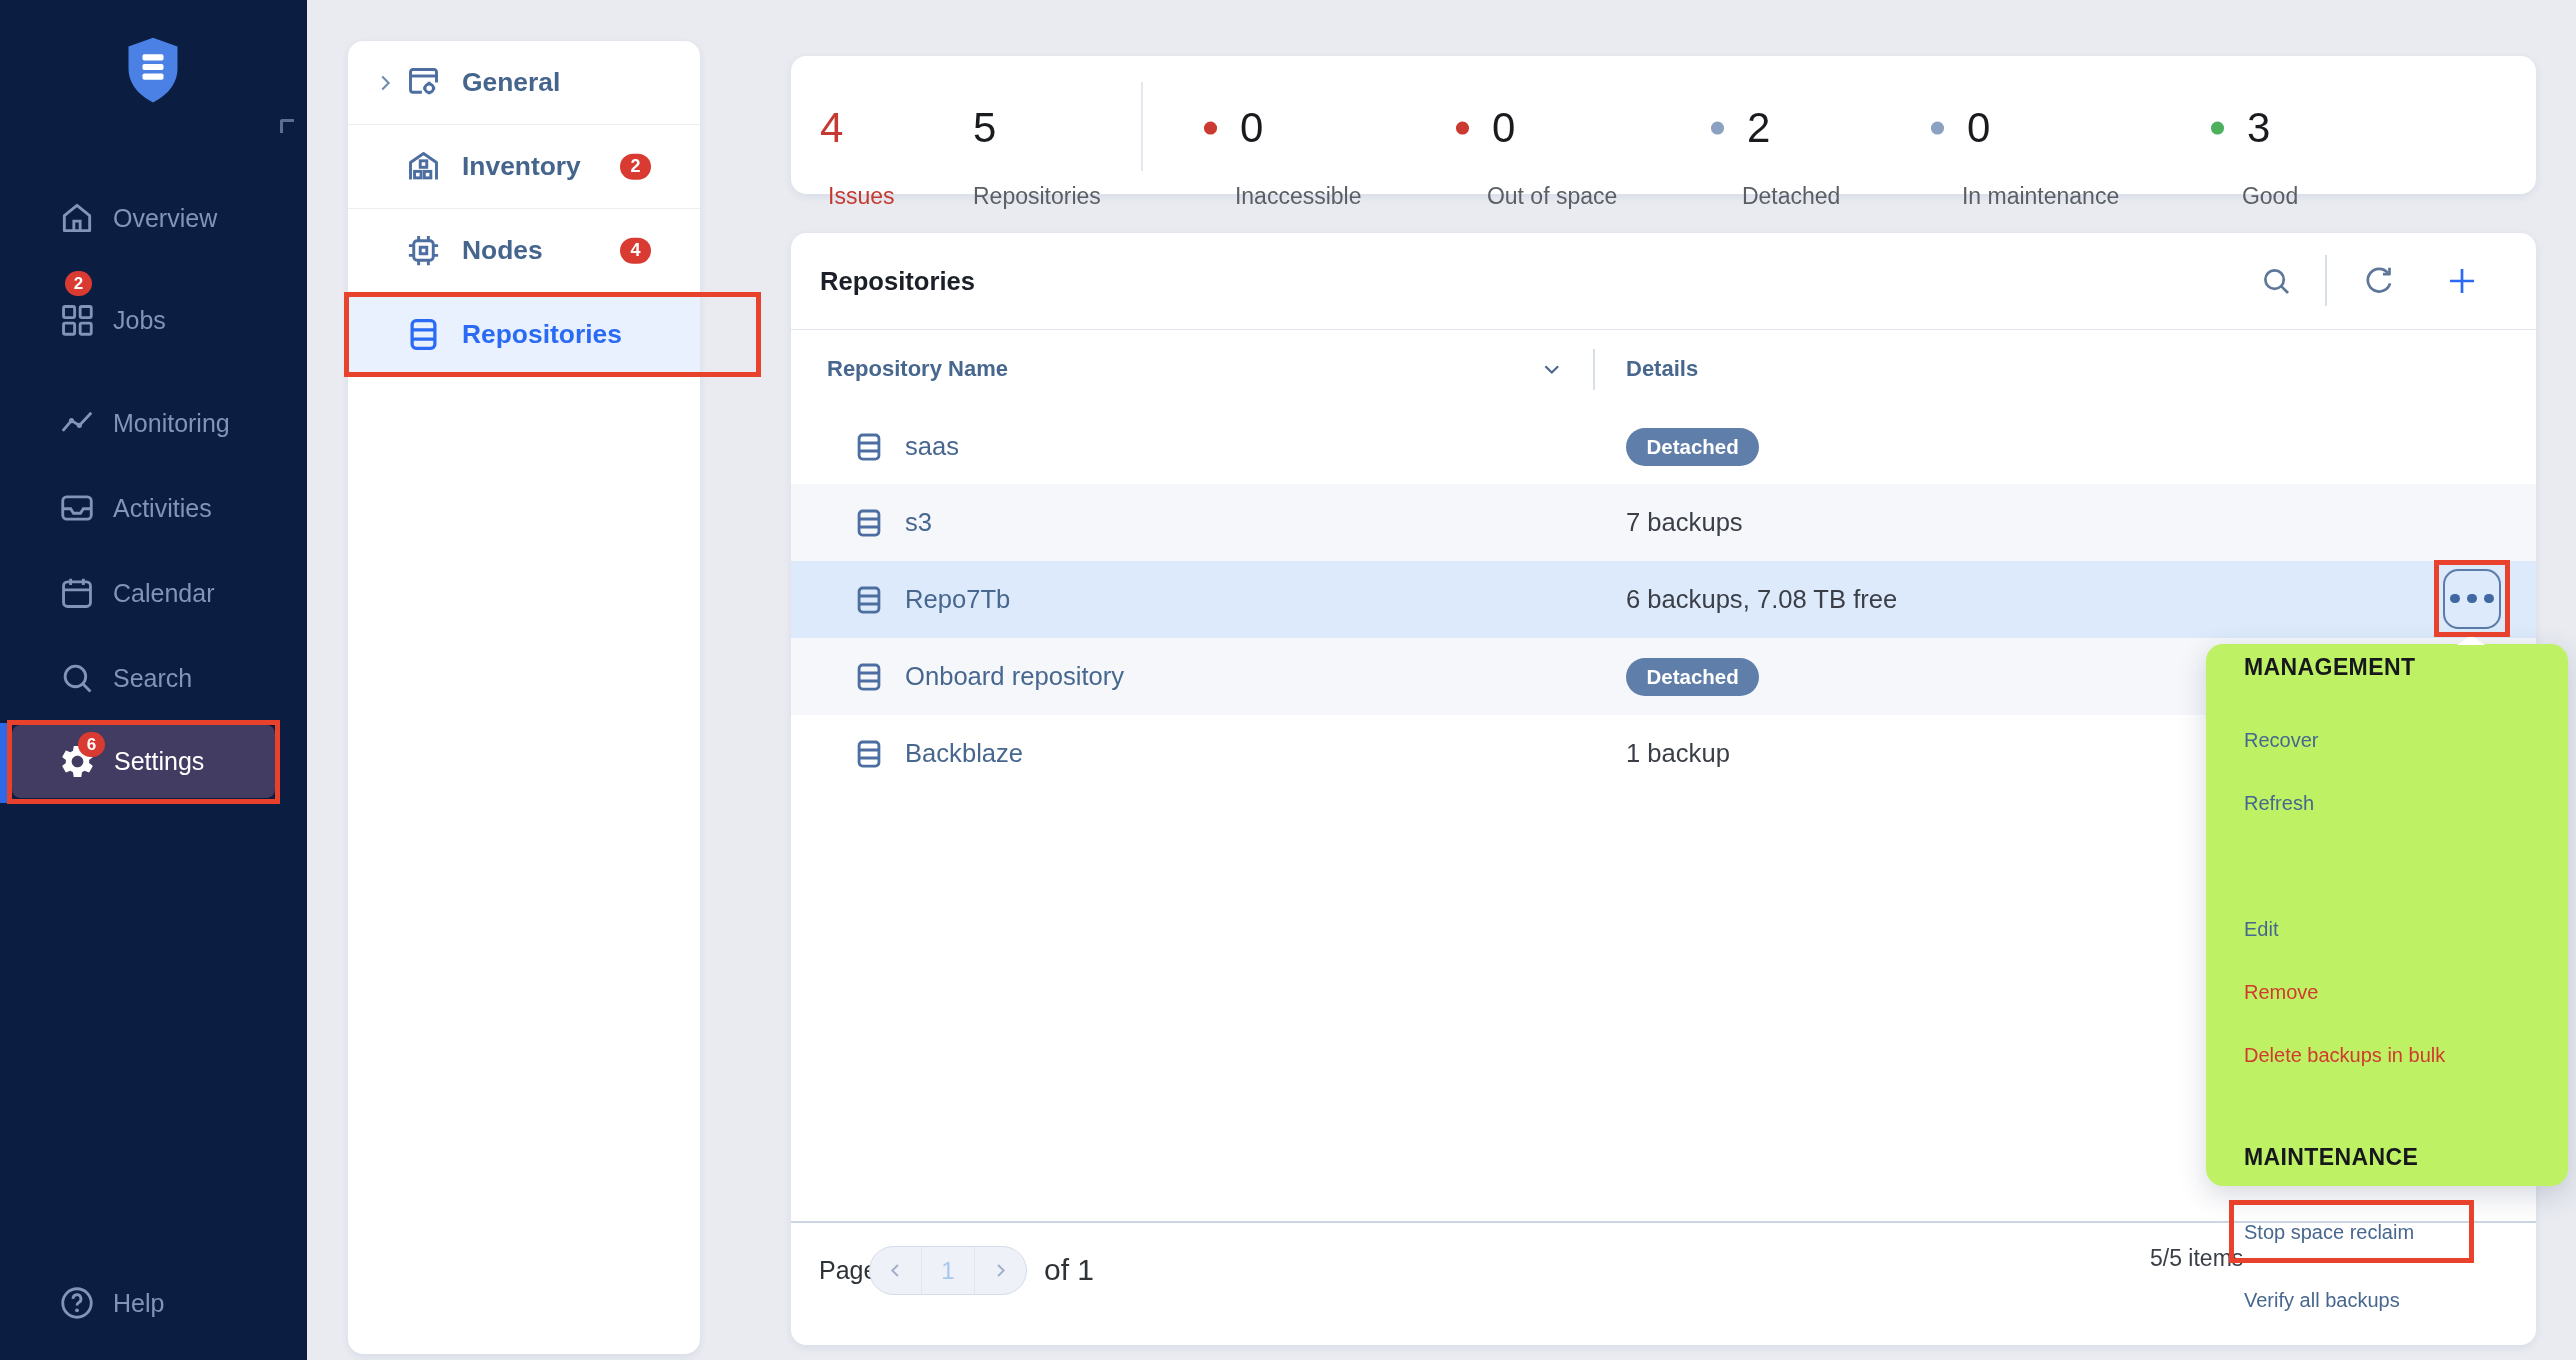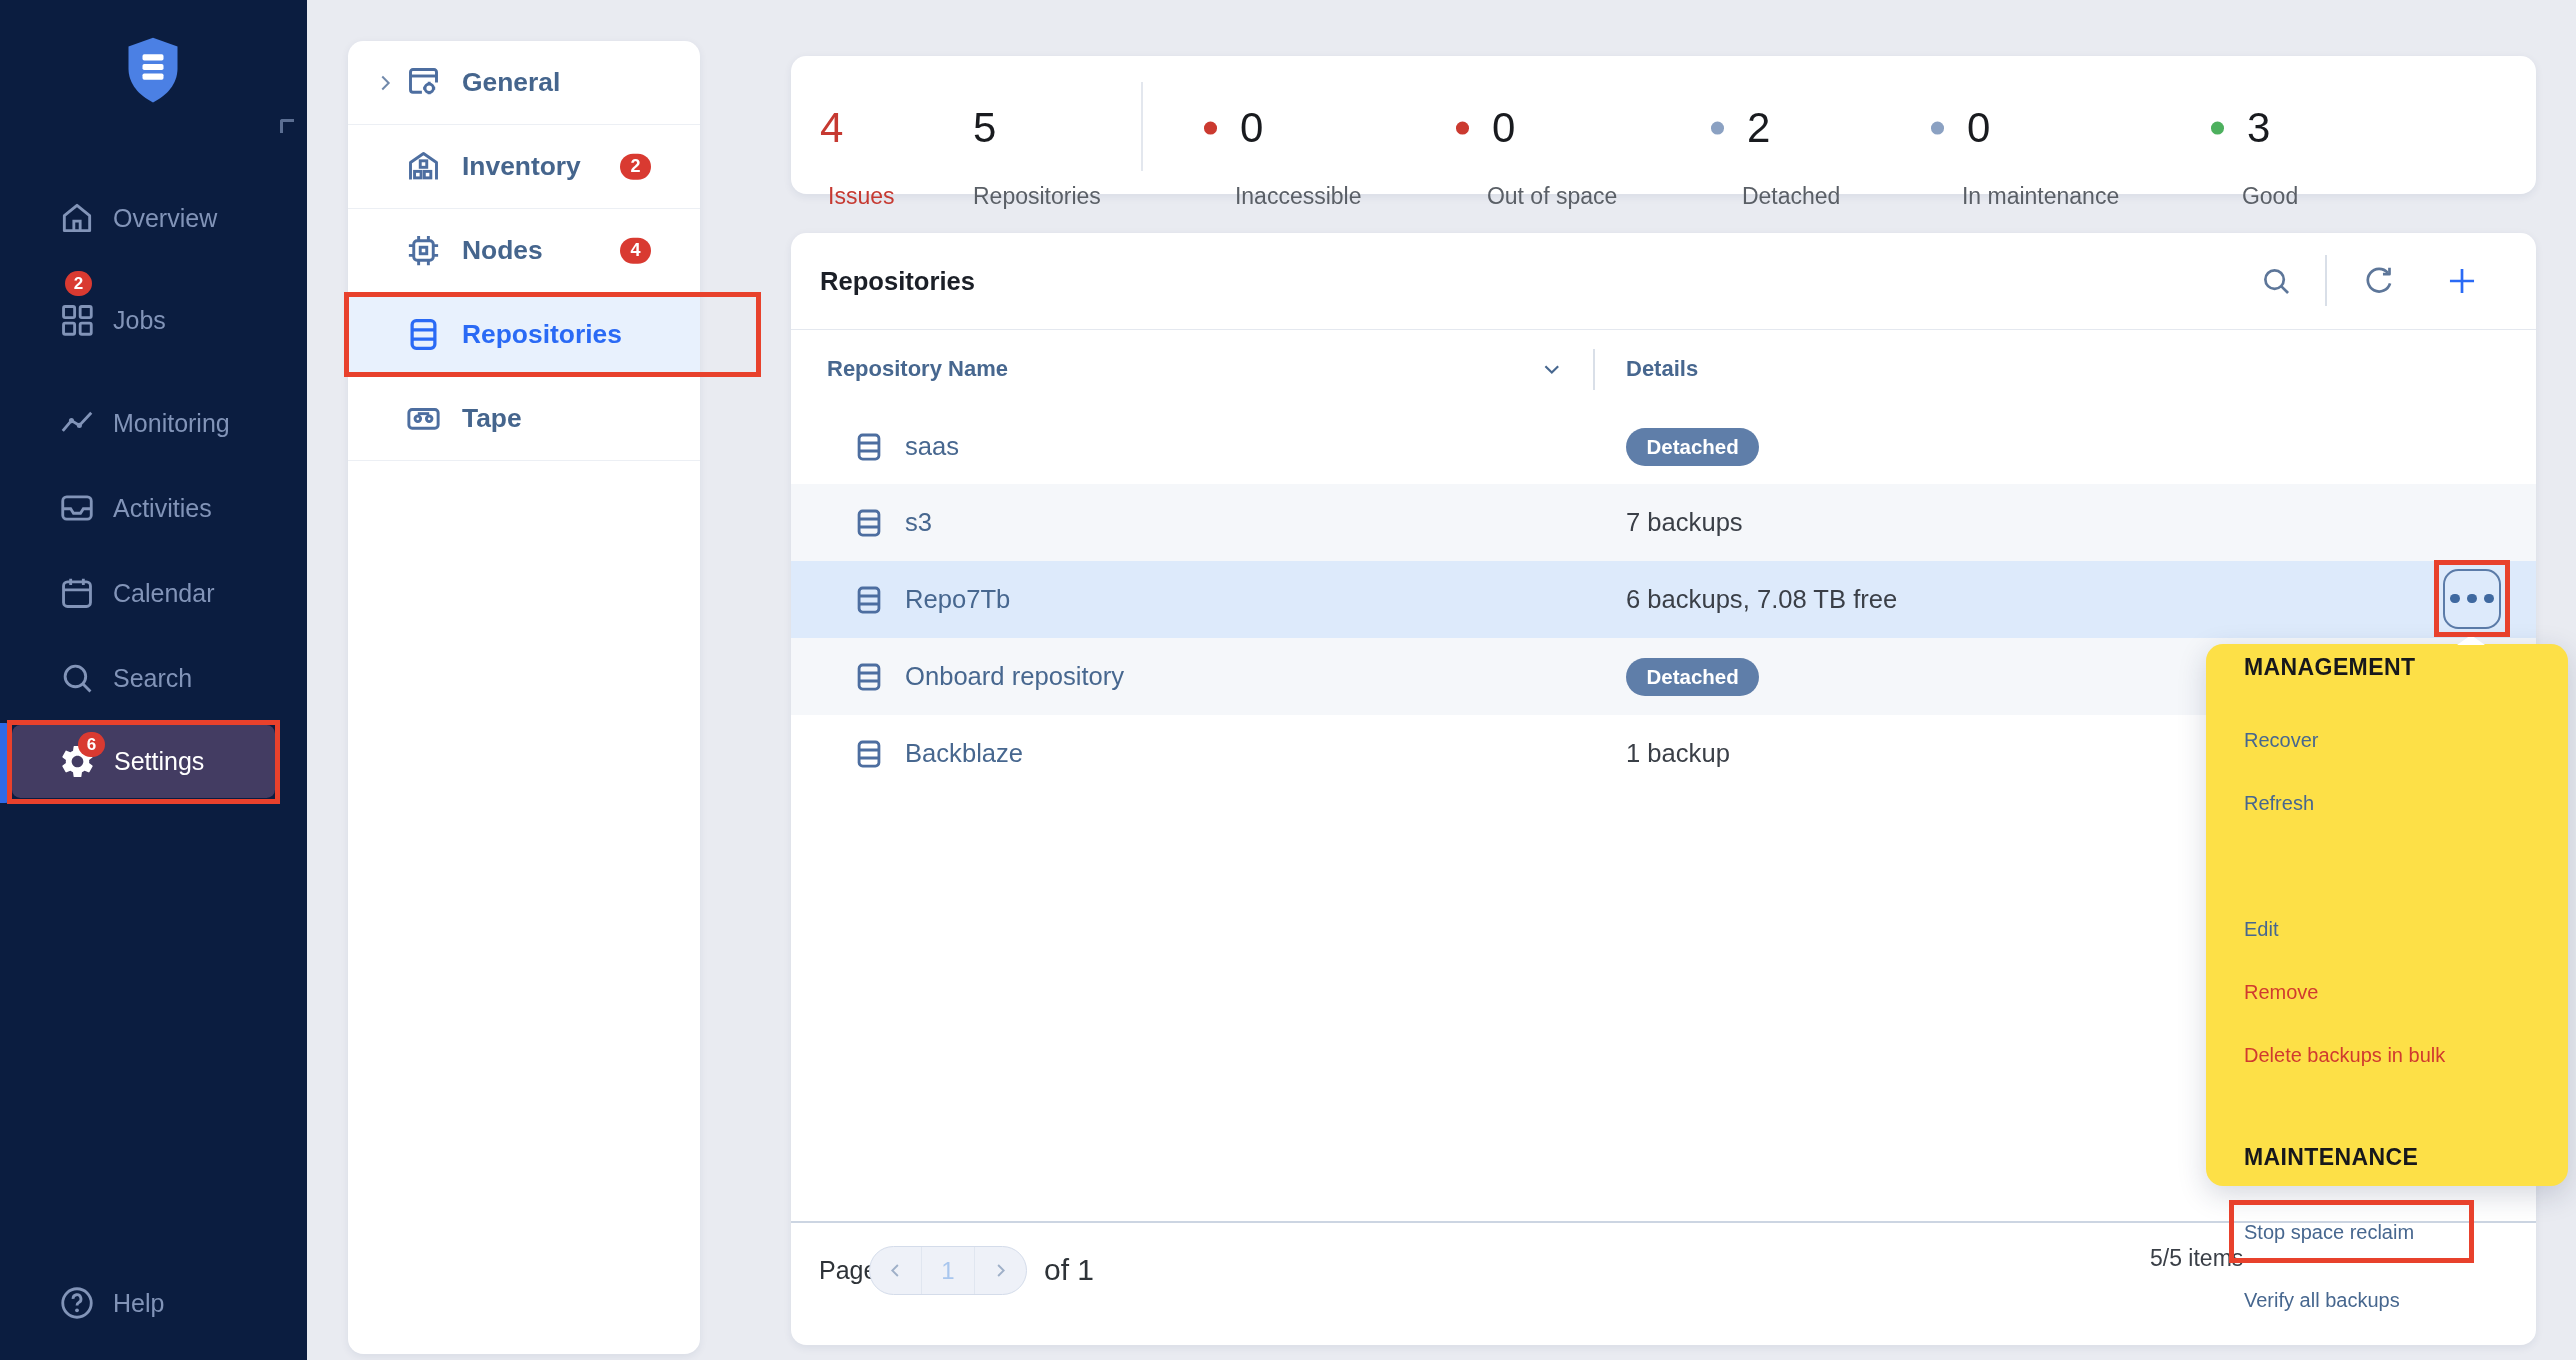--- a/index.html
+++ b/index.html
@@ -86,21 +86,21 @@
   .pager{position:absolute;left:78px;top:1013px;width:158px;height:49px;border:1.7px solid #d4dcea;
     background:#eef1f8;border-radius:25px;box-sizing:border-box;display:flex;}
   .pager .cell{flex:1;display:flex;align-items:center;justify-content:center;cursor:pointer;}
   .pager .cell + .cell{border-left:1.7px solid #e0e6f0;}
   .pager .pchev{width:19px;height:19px;color:#9fb0c8;}
   .pager .pnum{font-size:24px;color:#a8c6ee;}
   .pag-of{position:absolute;left:253px;top:1037px;transform:translateY(-50%);font-size:30px;color:#2e3338;}
   .pag-items{position:absolute;left:1359px;top:1025px;transform:translateY(-50%);font-size:23px;color:#3a3f47;}
 
   
-  .menu{position:absolute;left:2206px;top:644px;width:362px;height:542px;background:#fde047;border-radius:17px;
+  .menu{position:absolute;left:2206px;top:644px;width:362px;height:542px;background:#bef264;border-radius:17px;
     box-shadow:0 8.5px 29px rgba(25,39,80,.18);z-index:40;}
   .menu .notch{position:absolute;left:251px;top:-9.4px;width:0;height:0;
     border-left:14.5px solid transparent;border-right:14.5px solid transparent;border-bottom:10.2px solid #fff;}
   .mhead{position:absolute;left:38px;font-size:23px;font-weight:bold;color:#17181c;letter-spacing:0.4px;}
   .mitem{position:absolute;left:38px;right:25.6px;height:63px;display:flex;align-items:center;
     font-size:20px;color:#47678f;cursor:pointer;}
   .mitem.danger{color:#d03a2f;}
 
   .z45{z-index:45;} .z55{z-index:55;}
 </style>
@@ -220,29 +220,20 @@
       </svg>
       <span class="lbl">Nodes</span>
       <span class="nav2-badge">4</span>
     </div>
     <div class="nav2-item selected">
       <svg class="ic" viewBox="0 0 24 24" fill="none" stroke="currentColor" stroke-width="2">
         <rect x="5" y="3.5" width="14" height="17" rx="2.5"></rect>
         <path d="M5 9.2 h14 M5 14.8 h14"></path>
       </svg>
       <span class="lbl">Repositories</span>
-    </div>
-    <div class="nav2-item">
-      <svg class="ic" viewBox="0 0 24 24" fill="none" stroke="currentColor" stroke-width="1.8">
-        <rect x="3" y="6.5" width="18" height="11.5" rx="2"></rect>
-        <circle cx="8.5" cy="12.2" r="1.7"></circle>
-          <circle cx="15.5" cy="12.2" r="1.7"></circle>
-        <path d="M8.5 9 h7"></path>
-      </svg>
-      <span class="lbl">Tape</span>
     </div>
   </div>
 
   <div class="card statsbar">
     <div class="stat red" style="left:29px">
       <span class="num">4</span>
       <span class="slabel" style="margin-left:8px">Issues</span>
     </div>
     <div class="stat" style="left:182px">
       <span class="num">5</span>

